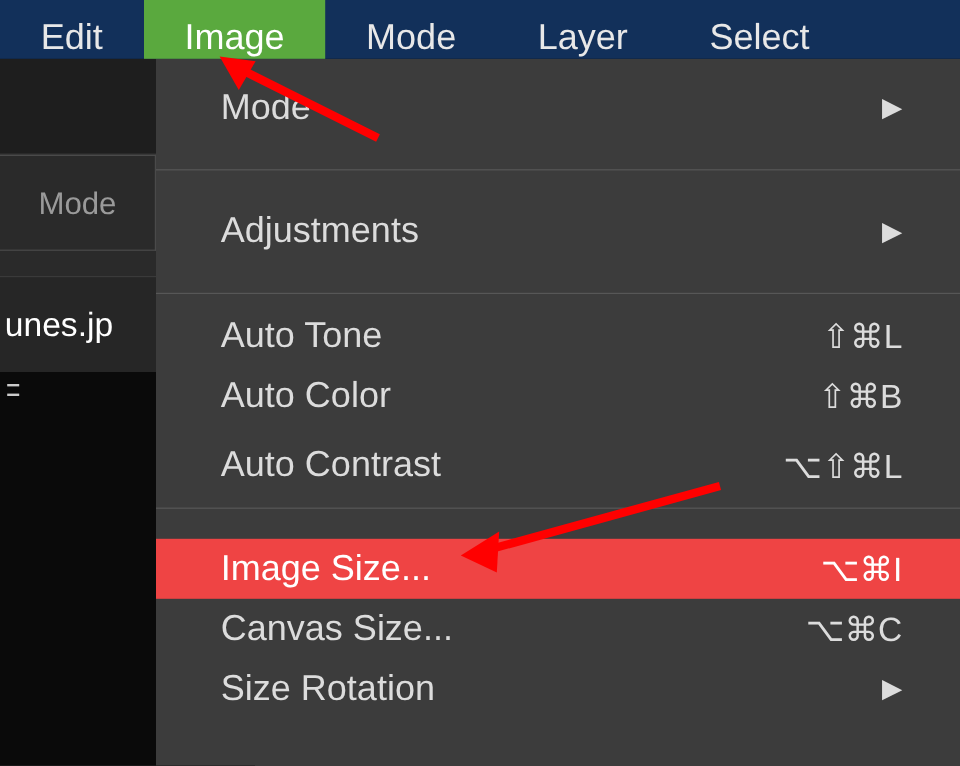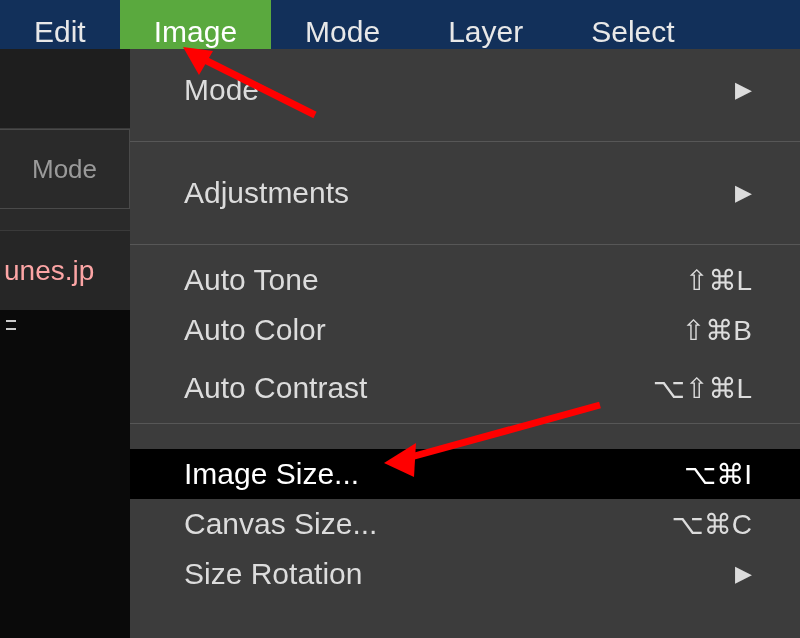--- a/index.html
+++ b/index.html
@@ -73,21 +73,21 @@
       top: 181px;
       left: 0;
       right: 0;
       height: 81px;
       background: #262626;
       border-top: 1px solid #3a3a3a;
       display: flex;
       align-items: center;
       padding-left: 4px;
       font-size: 28px;
-      color: #fca5a5;
+      color: #ffffff;
       overflow: hidden;
       white-space: nowrap;
     }
     .doc-area {
       position: absolute;
       top: 261px;
       left: 0;
       right: 0;
       bottom: 0;
       background: #0a0a0a;
@@ -119,21 +119,21 @@
       color: #dcdcdc;
       cursor: pointer;
     }
     .dd-item.tall {
       height: 82px;
     }
     .dd-item.short {
       height: 50px;
     }
     .dd-item.highlighted {
-      background: #000000;
+      background: #ef4444;
       color: #fff;
       margin-top: 25px;
     }
     .dd-separator {
       height: 1px;
       background: #575757;
       margin: 10px 0;
     }
     .shortcut {
       font-size: 28px;

